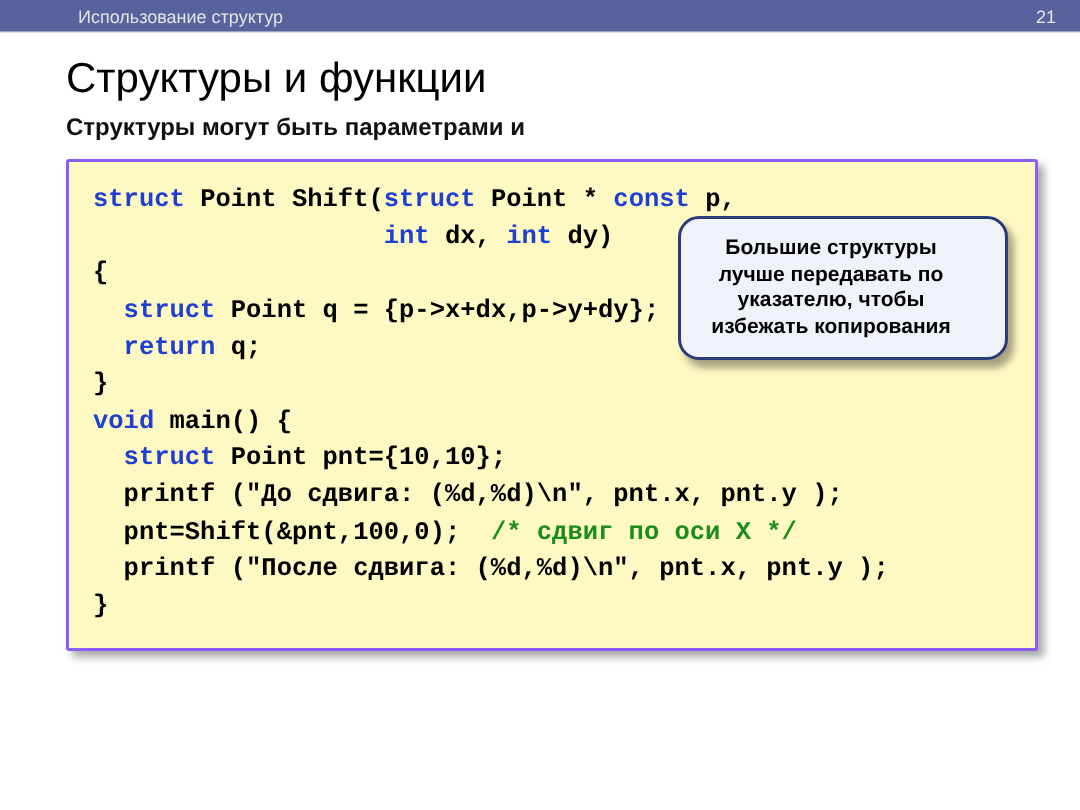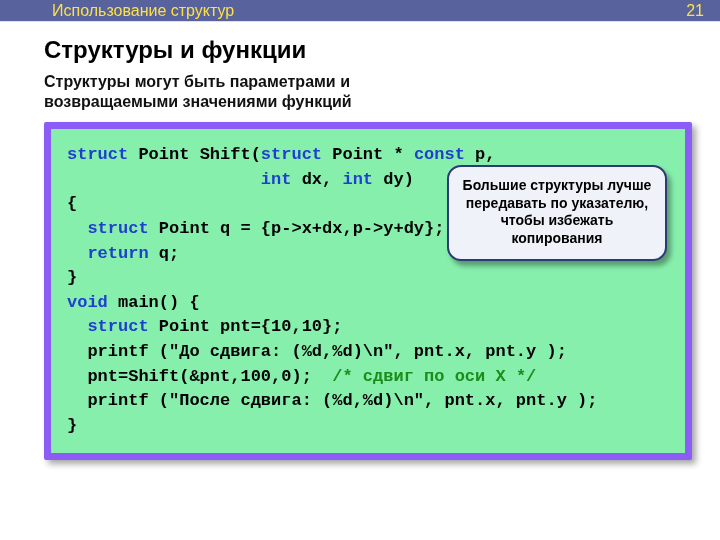--- a/index.html
+++ b/index.html
@@ -6,68 +6,68 @@
   body {
     width: 720px;
     height: 540px;
     font-family: Arial, Helvetica, sans-serif;
     background: #ffffff;
     position: relative;
     overflow: hidden;
   }
   .topbar {
     background: #58629d;
-    color: #fde047;
+    color: #e5e5e5;
     height: 22px;
     display: flex;
     align-items: center;
     justify-content: space-between;
     padding: 0 16px 0 52px;
-    font-size: 16px;
+    font-size: 12px;
     border-bottom: 1px solid #e0e0e0;
   }
   .slide-title {
-    font-size: 24px;
-    font-weight: bold;
+    font-size: 28px;
+    font-weight: normal;
     color: #000;
     margin: 14px 16px 8px 44px;
   }
   .subtitle {
     font-size: 16px;
     font-weight: bold;
     color: #111;
     margin: 2px 0 10px 44px;
     line-height: 1.25;
   }
   .code-block {
     position: relative;
     margin: 0 28px 0 44px;
-    background: #86efac;
-    border: 7px solid #8b5cf6;
+    background: #fef9c3;
+    border: 2px solid #8b5cf6;
     border-radius: 2px;
     padding: 14px 16px 14px 16px;
     font-family: "Courier New", Courier, monospace;
     font-size: 17px;
     line-height: 1.45;
     font-weight: bold;
     color: #000;
     box-shadow: 4px 4px 6px rgba(0,0,0,0.35);
     white-space: pre;
   }
   .kw-blue { color: #1e3fcf; }
   .kw-green { color: #1a8d1a; }
   .callout {
     position: absolute;
     top: 36px;
     right: 18px;
     width: 220px;
     background: #eff2f8;
     border: 2px solid #2b3b7a;
     border-radius: 14px;
-    padding: 10px 10px 12px 10px;
+    padding: 10px 26px 12px 10px;
     font-family: Arial, sans-serif;
     font-size: 14px;
     font-weight: bold;
     text-align: center;
     color: #000;
     box-shadow: 4px 5px 5px rgba(0,0,0,0.35);
     white-space: normal;
     line-height: 1.25;
   }
 </style>
@@ -76,21 +76,20 @@
 
 <div class="topbar">
   <span>Использование структур</span>
   <span>21</span>
 </div>
 
 <h1 class="slide-title">Структуры и функции</h1>
 
 <div class="subtitle">
   <span>Структуры могут быть параметрами и</span><br>
-  <span>возвращаемыми значениями функций</span>
 </div>
 
 <div class="code-block"><span class="kw-blue">struct</span><span> Point Shift(</span><span class="kw-blue">struct</span><span> Point * </span><span class="kw-blue">const</span><span> p,</span>
 <span>                   </span><span class="kw-blue">int</span><span> dx, </span><span class="kw-blue">int</span><span> dy)</span>
 <span>{</span>
 <span>  </span><span class="kw-blue">struct</span><span> Point q = {p-&gt;x+dx,p-&gt;y+dy};</span>
 <span>  </span><span class="kw-blue">return</span><span> q;</span>
 <span>}</span>
 <span class="kw-blue">void</span><span> main() {</span>
 <span>  </span><span class="kw-blue">struct</span><span> Point pnt={10,10};</span>

